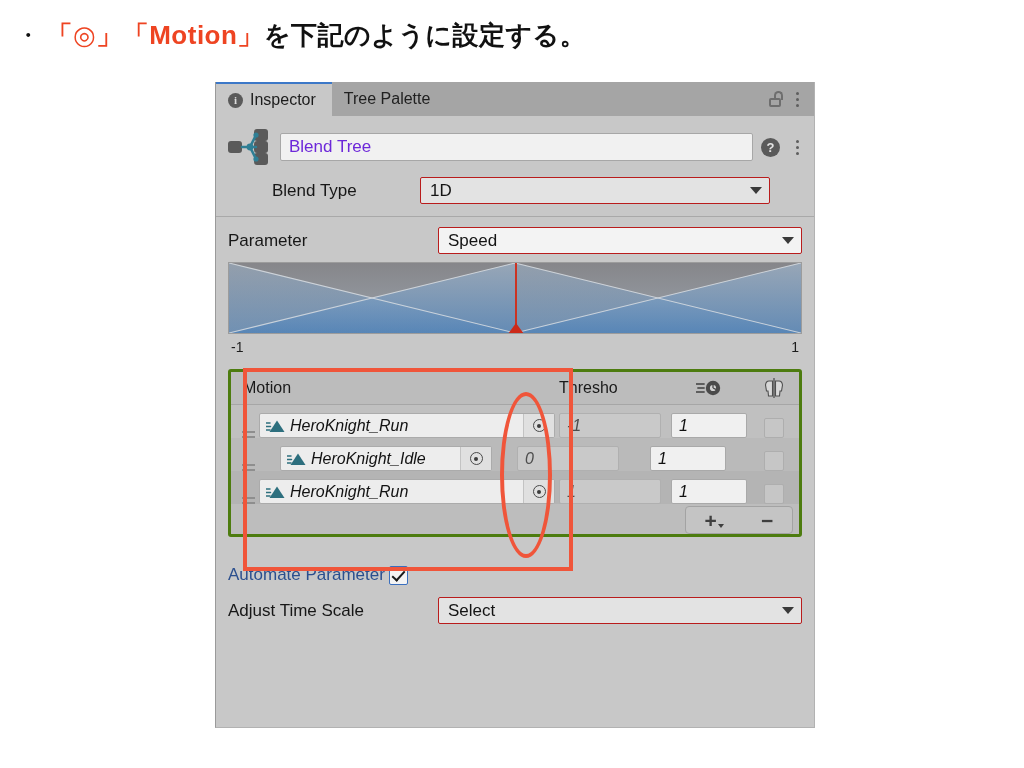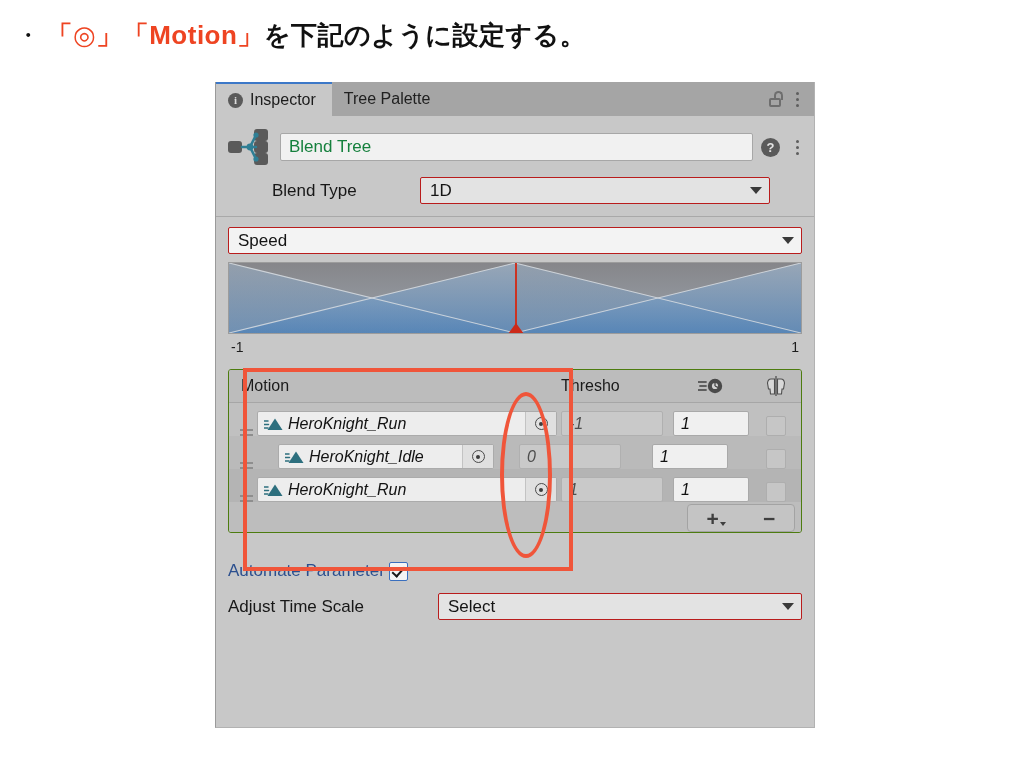--- a/index.html
+++ b/index.html
@@ -149,21 +149,21 @@
   .name-field {
     flex: 1;
     height: 28px;
     background: #f1f1f1;
     border: 1px solid #a7a7a7;
     border-radius: 2px;
     display: flex;
     align-items: center;
     padding-left: 8px;
     font-size: 17px;
-    color: #15803d;
+    color: #6d28d9;
     box-sizing: border-box;
   }
   .icon-help {
     width: 19px; height: 19px;
     border-radius: 50%;
     background: #5a5a5a;
     color: #e4e4e4;
     font-size: 13px;
     font-weight: bold;
     display: flex; align-items: center; justify-content: center;
@@ -251,21 +251,21 @@
     display: flex;
     justify-content: space-between;
     font-size: 14px;
     color: #1c1c1c;
     padding: 5px 3px 0 3px;
   }
 
   
   .table-wrap {
     margin-top: 14px;
-    border: 1px solid #4d7c0f;
+    border: 3px solid #4d7c0f;
     border-radius: 3px;
     background: #bdbdbd;
     overflow: hidden;
   }
   .thead {
     display: flex;
     align-items: center;
     height: 32px;
     background: #bcbcbc;
     border-bottom: 1px solid #a6a6a6;
@@ -520,20 +520,21 @@
         <span class="caret"></span>
       </div>
     </div>
   </div>
 
   <div class="hdivider"></div>
 
   <div class="body-block">
 
     <div class="param-row">
+      <span class="lbl">Parameter</span>
       <div class="dropdown white">
         <span>Speed</span>
         <span class="caret"></span>
       </div>
     </div>
 
     <div class="blendgraph">
       <svg viewBox="0 0 574 72" preserveAspectRatio="none">
         <defs>
           <linearGradient id="gGrey" x1="0" y1="0" x2="0" y2="1">

